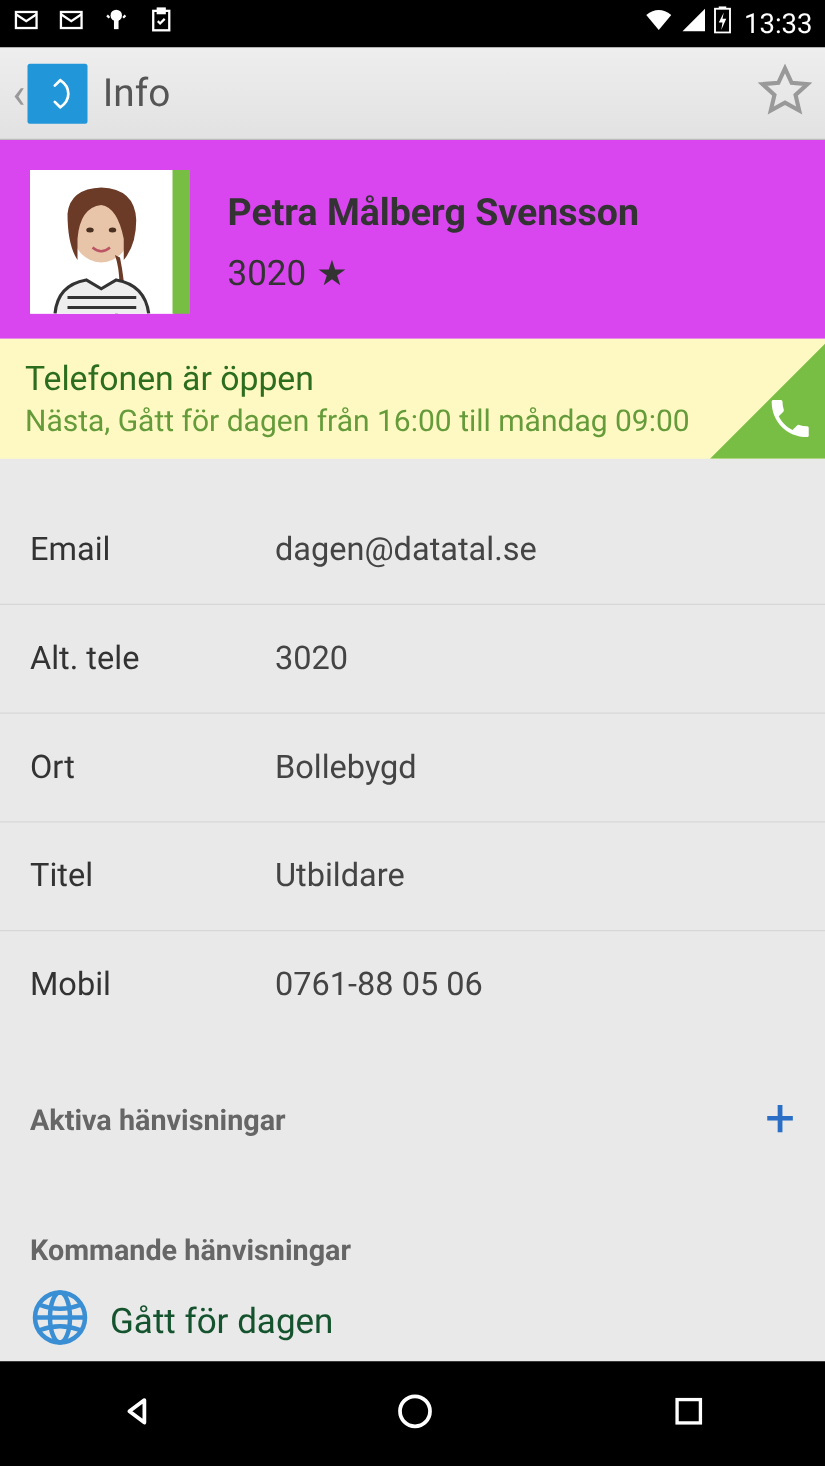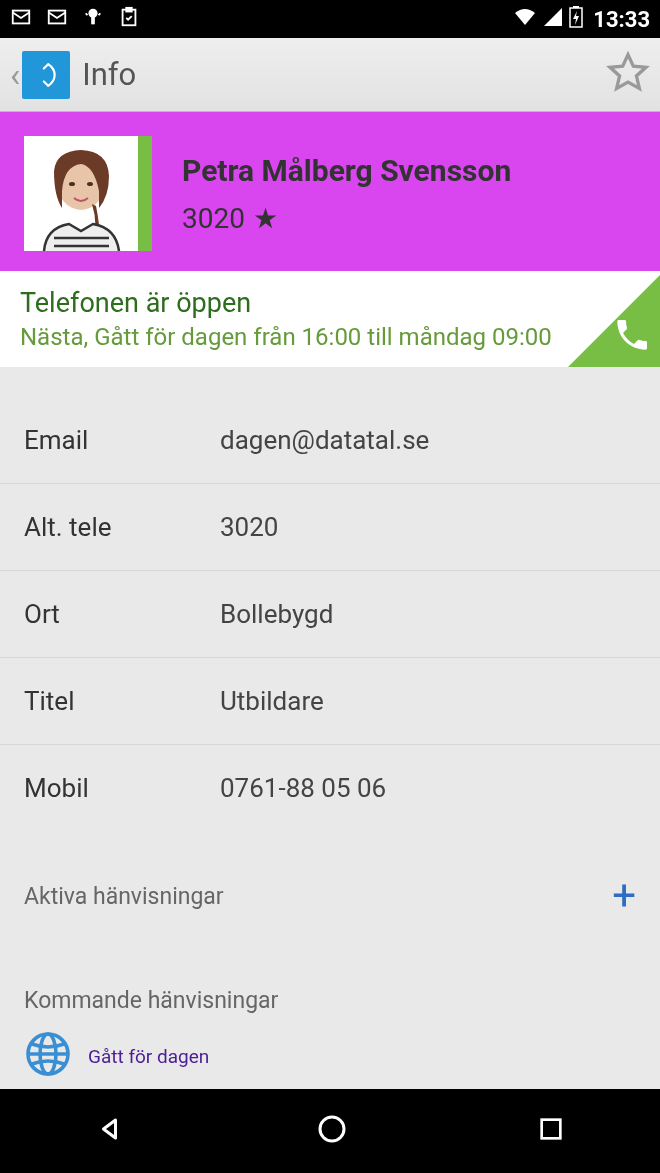--- a/index.html
+++ b/index.html
@@ -16,21 +16,21 @@
       background: #000;
       color: #fff;
       display: flex;
       align-items: center;
       padding: 0 10px;
       font-size: 22px;
     }
     .status-left { display: flex; gap: 14px; align-items: center; }
     .status-right { margin-left: auto; display: flex; gap: 6px; align-items: center; }
     .status-icon { width: 22px; height: 22px; }
-    .status-time { font-weight: 700; margin-left: 4px; }
+    .status-time { font-weight: 400; margin-left: 4px; }
 
     .action-bar {
       height: 74px;
       background: linear-gradient(#eeeeee, #e2e2e2);
       border-bottom: 1px solid #bbb;
       display: flex;
       align-items: center;
       padding: 0 10px;
     }
     .back-chevron {
@@ -74,21 +74,21 @@
       height: 115px;
       background: #78be44;
     }
     .profile-text { margin-left: 30px; }
     .profile-name { font-size: 30px; font-weight: 700; color: #333; margin-bottom: 14px;}
     .profile-number { font-size: 28px; color: #333; display: flex; align-items: center; gap: 8px;}
     .filled-star { font-size: 28px; }
 
     .status-banner {
       position: relative;
-      background: #ffffff;
+      background: #fef9c3;
       padding: 16px 20px 16px 20px;
       overflow: hidden;
     }
     .status-banner-title { font-size: 27px; color: #2d6e1e; margin-bottom: 4px; }
     .status-banner-sub { font-size: 24px; color: #659b3a; }
     .status-corner {
       position: absolute;
       right: 0;
       bottom: 0;
       width: 0;
@@ -111,30 +111,30 @@
     }
     .detail-row:last-child { border-bottom: none; }
     .detail-label { width: 196px; font-size: 26px; font-weight: 400; color: #333; }
     .detail-value { font-size: 26px; color: #444; }
 
     .section-header {
       display: flex;
       align-items: center;
       padding: 44px 24px 10px 24px;
     }
-    .section-title { font-size: 23px; color: #666; }
+    .section-title { font-size: 23px; color: #666; font-weight: bold; }
     .plus-btn { margin-left: auto; color: #2a6fc5; font-size: 42px; line-height: 1; }
 
     .upcoming-row {
       display: flex;
       align-items: center;
       padding: 10px 24px;
     }
     .globe-icon { width: 48px; height: 48px; margin-right: 16px; }
-    .upcoming-text { font-size: 19px; color: #4c1d95; }
+    .upcoming-text { font-size: 28px; color: #14532d; }
 
     .nav-bar {
       position: absolute;
       bottom: 0;
       left: 0;
       width: 100%;
       height: 84px;
       background: #000;
       display: flex;
       justify-content: space-around;

